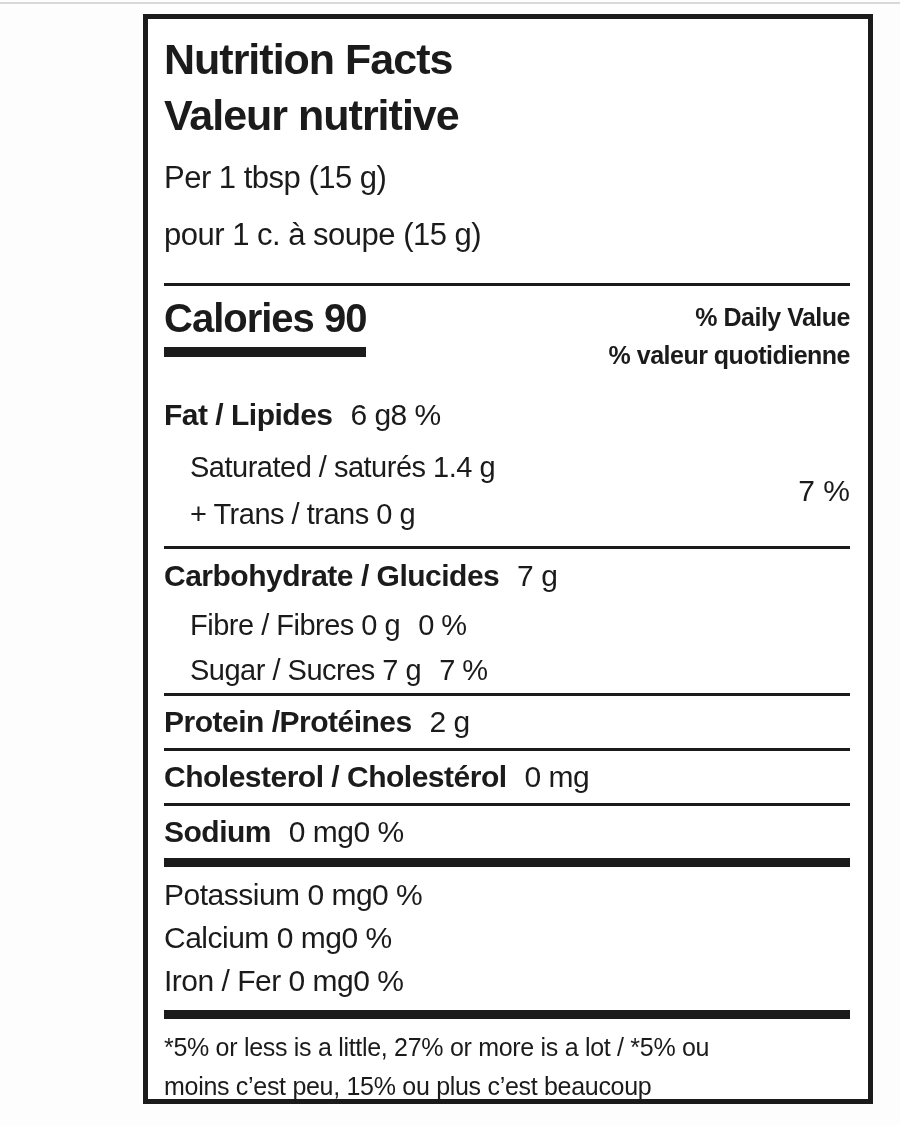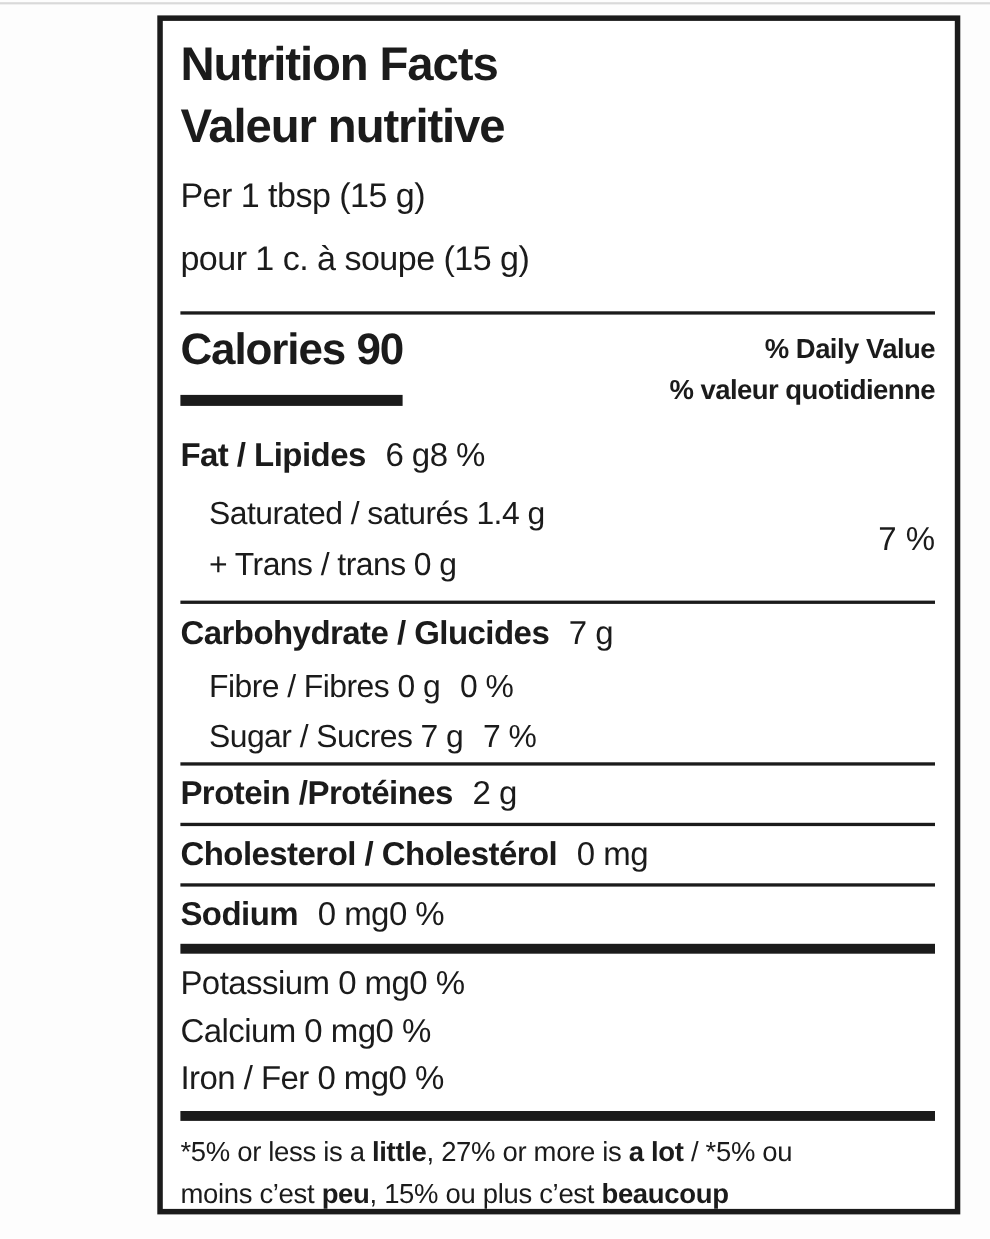--- a/index.html
+++ b/index.html
@@ -35,21 +35,21 @@
   .rule{border-top:3px solid #1b1b1b;height:0;}
   .rule.r1{margin-top:20px;}
   .rule.thick{border-top:9px solid #1b1b1b;}
   .calories-row{
     display:flex;justify-content:space-between;align-items:flex-start;
     margin-top:10px;
   }
   .calories{
     display:inline-block;
     font-size:40px;font-weight:700;letter-spacing:-1px;
-    padding-bottom:18px;border-bottom:10px solid #1b1b1b;
+    padding-bottom:6px;border-bottom:10px solid #1b1b1b;
   }
   .dv-header{
     text-align:right;font-size:25px;font-weight:700;
     line-height:38px;letter-spacing:-0.5px;margin-top:2px;
   }
   .row{
     display:flex;justify-content:flex-start;align-items:baseline;
     font-size:30px;letter-spacing:-0.5px;
   }
   .row .b{font-weight:700;}
@@ -65,21 +65,21 @@
   .group .pct{font-size:30px;}
   .rule.r2{margin-top:8px;}
   .row.main-pad{padding:10px 0;}
   .row.sub{font-size:29px;line-height:45px;gap:18px;}
   .row.thin-pad{padding:9px 0;}
   .minor-block{padding:6px 0 8px 0;}
   .row.minor{font-size:30px;line-height:43px;font-weight:400;}
   .footnote{
     margin-top:9px;font-size:25px;line-height:39px;letter-spacing:-0.3px;
   }
-  .footnote .fb{font-weight:700;}
+  .footnote .fb{font-weight:400;}
 </style>
 </head>
 <body>
 
 <div class="page-top-line"></div>
 
 <div class="nft">
 
   <h1 class="title">Nutrition Facts</h1>
   <h1 class="title">Valeur nutritive</h1>

